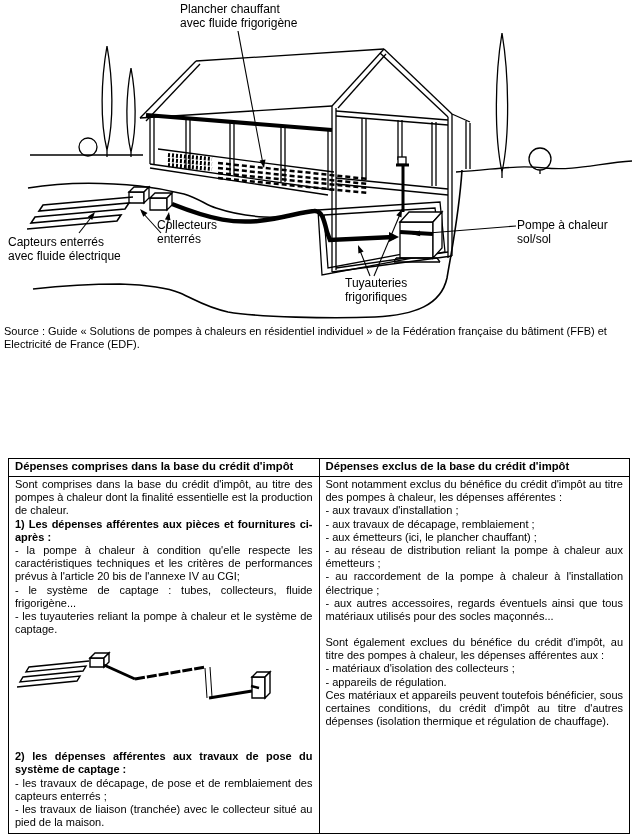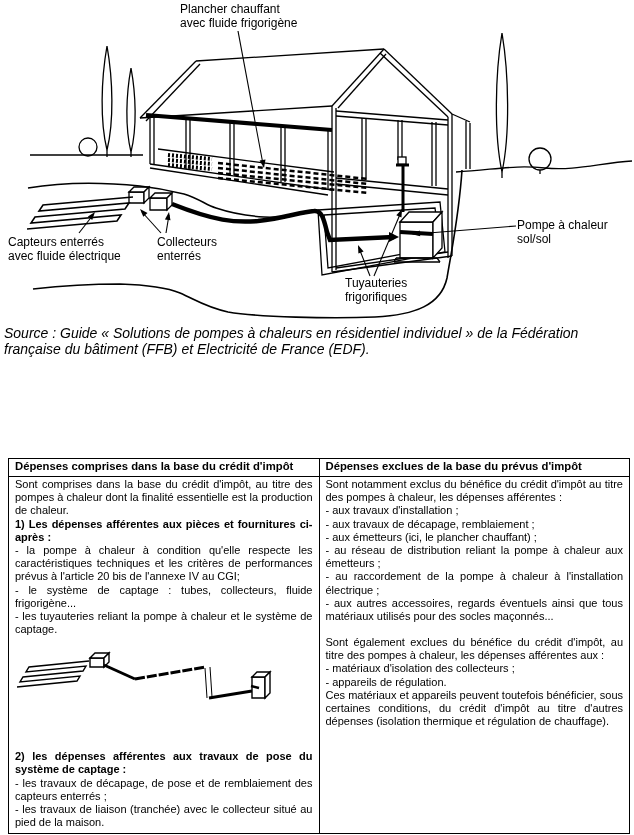--- a/index.html
+++ b/index.html
@@ -7,21 +7,21 @@
     width:634px;height:835px;position:relative;background:#fff;
     font-family:"Liberation Sans","DejaVu Sans",sans-serif;color:#000;
     overflow:hidden;
   }
   .diagram-label{
     position:absolute;font-size:12px;line-height:1.17;white-space:pre-line;
   }
   #house-svg{position:absolute;left:0;top:0;}
   .source-caption{
     position:absolute;left:4px;top:325px;width:628px;
-    font-size:14px;font-style:italic;line-height:1.15;
+    font-size:11px;line-height:1.15;
   }
   table.credit-table{
     position:absolute;left:8px;top:458px;width:622px;height:374px;
     border-collapse:collapse;table-layout:fixed;
   }
   table.credit-table th, table.credit-table td{
     border:1.6px solid #000;vertical-align:top;
     font-size:11px;line-height:1.2;
   }
   table.credit-table th{
@@ -175,34 +175,34 @@
     <polygon fill="#000" stroke="none" points="402,209 401.5,217.5 396.3,215.3"></polygon>
     <path d="M516,226 L416,234"></path>
     <polygon fill="#000" stroke="none" points="412,234.2 419.8,230.6 420.2,236.2"></polygon>
   </g>
 </svg>
 
 <div class="diagram-label" style="left:180px;top:2px">Plancher chauffant
 avec fluide frigorigène</div>
 <div class="diagram-label" style="left:8px;top:235px">Capteurs enterrés
 avec fluide électrique</div>
-<div class="diagram-label" style="left:157px;top:235px">Collecteurs
+<div class="diagram-label" style="left:157px;top:218px">Collecteurs
 enterrés</div>
 <div class="diagram-label" style="left:517px;top:218px">Pompe à chaleur
 sol/sol</div>
 <div class="diagram-label" style="left:345px;top:276px">Tuyauteries
 frigorifiques</div>
 
 <div class="source-caption">Source : Guide « Solutions de pompes à chaleurs en résidentiel individuel » de la Fédération française du bâtiment (FFB) et Electricité de France (EDF).</div>
 
 <table class="credit-table">
   <tbody>
       <tr>
     <th>Dépenses comprises dans la base du crédit d'impôt</th>
-    <th>Dépenses exclues de la base du prévus d'impôt</th>
+    <th>Dépenses exclus de la base du crédit d'impôt</th>
   </tr>
   <tr>
     <td>
       <p>Sont comprises dans la base du crédit d'impôt, au titre des pompes à chaleur dont la finalité essentielle est la production de chaleur.</p>
       <p class="hd">1) Les dépenses afférentes aux pièces et fournitures ci-après :</p>
       <p>- la pompe à chaleur à condition qu'elle respecte les caractéristiques techniques et les critères de performances prévus à l'article 20 bis de l'annexe IV au CGI;</p>
       <p>- le système de captage : tubes, collecteurs, fluide frigorigène...</p>
       <p>- les tuyauteries reliant la pompe à chaleur et le système de captage.</p>
 
       <svg class="captage-svg" width="296" height="96" viewBox="0 0 296 96" fill="none" stroke="#000" stroke-width="1.4">

